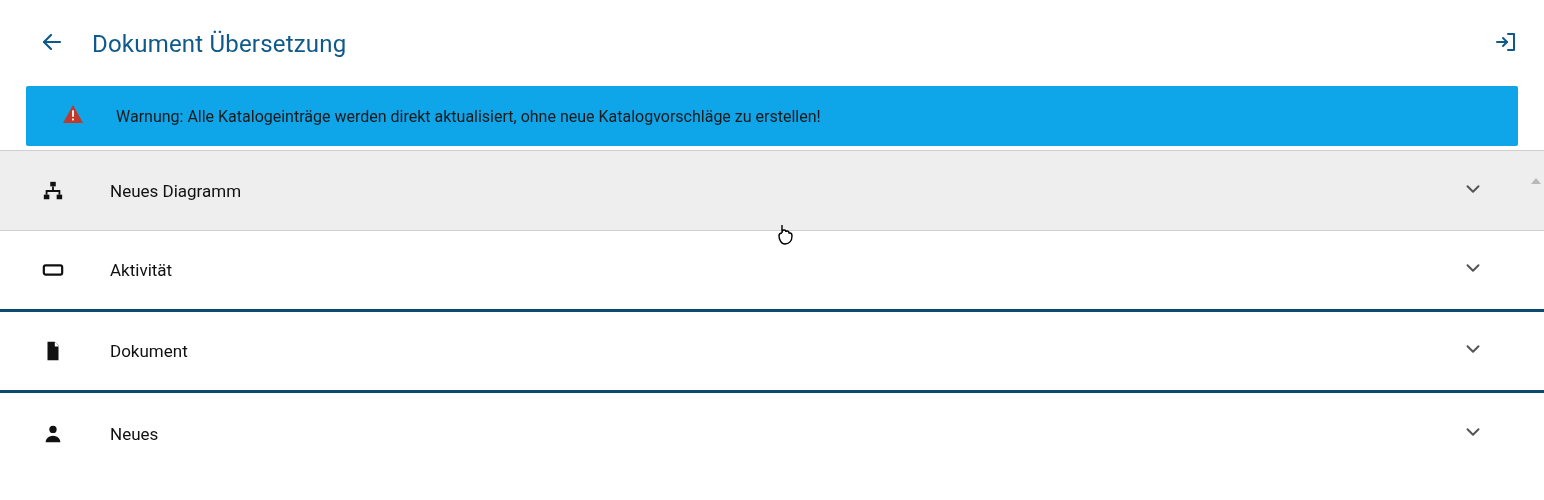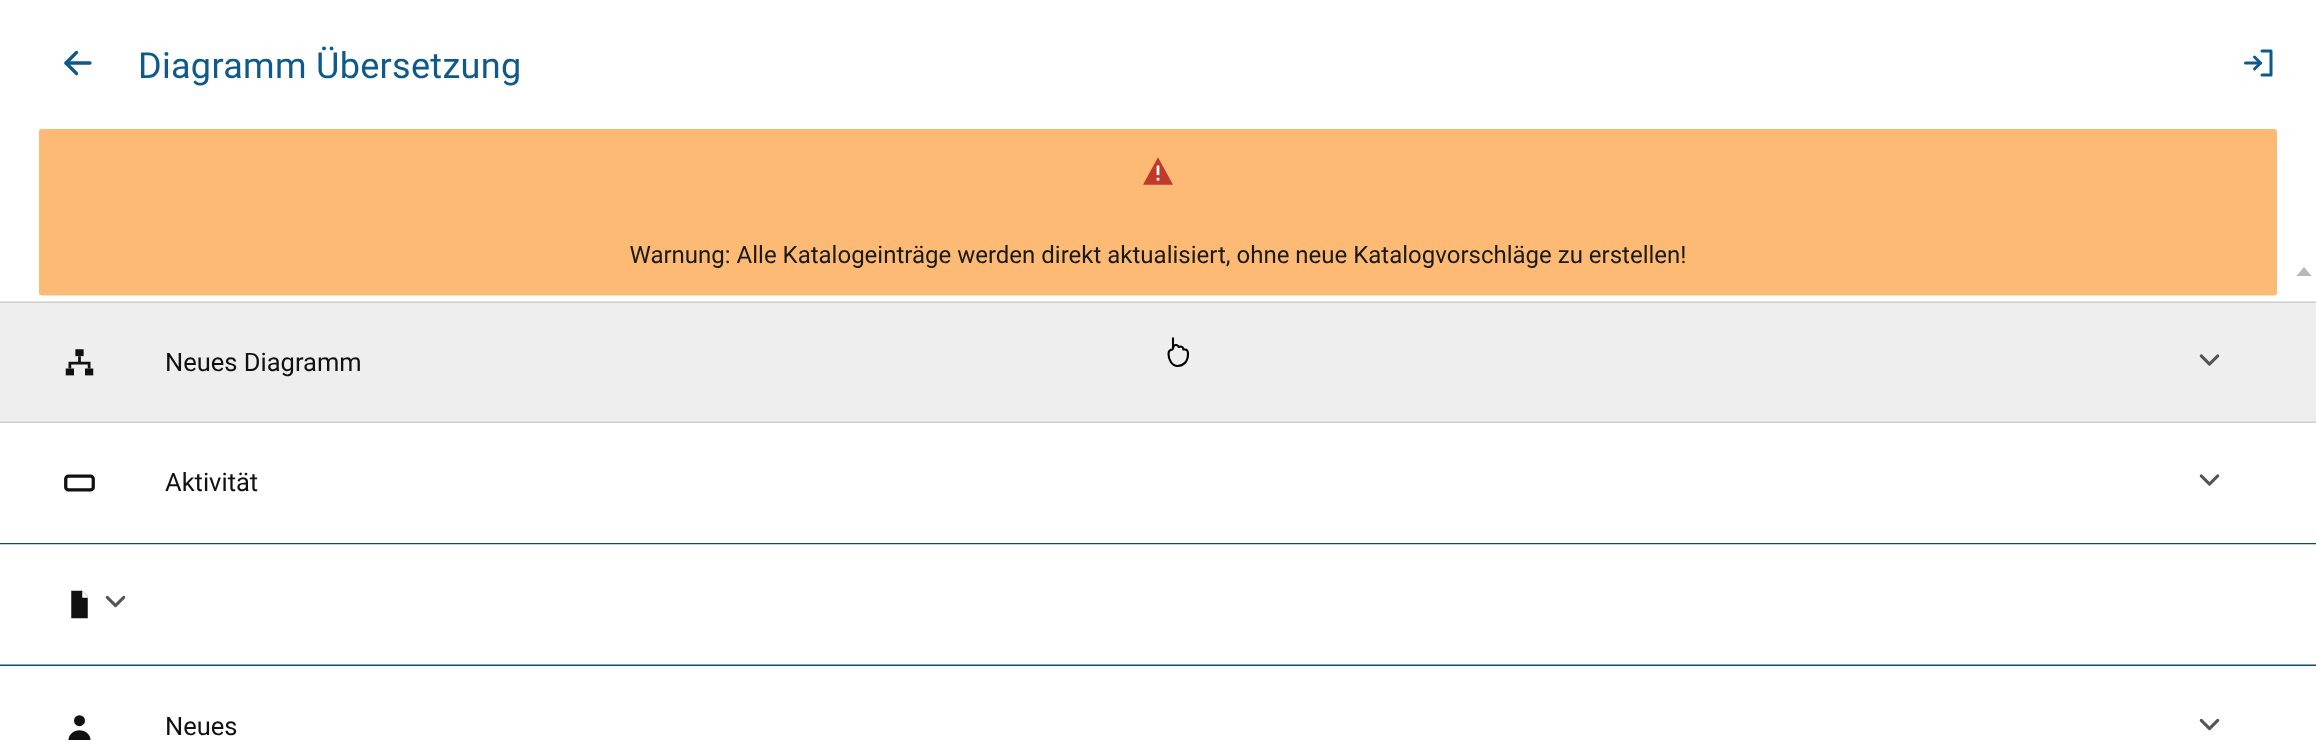--- a/index.html
+++ b/index.html
@@ -52,44 +52,43 @@
   .save-exit-label {
     font-size: 15px;
     font-weight: 600;
     letter-spacing: .8px;
     color: #0f5a8a;
   }
 
   
   .warning-banner {
     margin: 8px 26px 0 26px;
-    background: #fdba74;
+    background: #0ea5e9;
     display: flex;
     align-items: center;
     gap: 32px;
     padding: 18px 36px;
     border-radius: 2px;
-    flex-direction: column;
   }
   .warn-icon svg { width: 22px; height: 20px; }
   .warning-text {
     font-size: 16px;
     color: #1a1a1a;
   }
 
   
   .list {
     margin-top: 4px;
   }
   .row {
     display: flex;
     align-items: center;
     height: 81px;
     padding: 0 40px;
-    border-bottom: 1px solid #0c4a6e;
+    border-bottom: 3px solid #0c4a6e;
     cursor: pointer;
     background: #ffffff;
   }
   .row.selected {
     background: #eeeeee;
     border-top: 1px solid #cfcfcf;
     border-bottom: 1px solid #cfcfcf;
   }
   .row-icon {
     width: 26px;
@@ -139,21 +138,21 @@
 <div class="header">
   <div class="header-left">
     <div class="back-btn">
       <span>
         <svg viewBox="0 0 24 24" fill="none" stroke="currentColor" stroke-width="2.2" stroke-linecap="round" stroke-linejoin="round">
           <line x1="20" y1="12" x2="4" y2="12"></line>
           <polyline points="11 5 4 12 11 19"></polyline>
         </svg>
       </span>
     </div>
-    <h1 class="page-title">Diagramm Übersetzung</h1>
+    <h1 class="page-title">Dokument Übersetzung</h1>
   </div>
   <div class="header-right">
     <span class="exit-icon">
       <svg viewBox="0 0 24 24" fill="none" stroke="currentColor" stroke-width="2" stroke-linecap="round" stroke-linejoin="round">
         <path d="M14 4h6v16h-6"></path>
         <polyline points="9 8 13 12 9 16"></polyline>
         <line x1="3" y1="12" x2="13" y2="12"></line>
       </svg>
     </span>
   </div>
@@ -204,20 +203,21 @@
   </div>
 
   <div class="row">
     <span class="row-icon">
       <svg viewBox="0 0 24 24" fill="currentColor">
         <path d="M6 2h8l4 4v16H6z"></path>
         <path d="M14 2v5h5" fill="#fff"></path>
         <path d="M14 2v5h5" fill="none" stroke="currentColor" stroke-width="0"></path>
       </svg>
     </span>
+    <span class="row-label">Dokument</span>
     <span class="row-chevron">
       <svg viewBox="0 0 24 24" fill="none" stroke="currentColor" stroke-width="2.2" stroke-linecap="round" stroke-linejoin="round">
         <polyline points="6 9 12 15 18 9"></polyline>
       </svg>
     </span>
   </div>
 
   <div class="row" style="border-bottom:none">
     <span class="row-icon">
       <svg viewBox="0 0 24 24" fill="currentColor">

